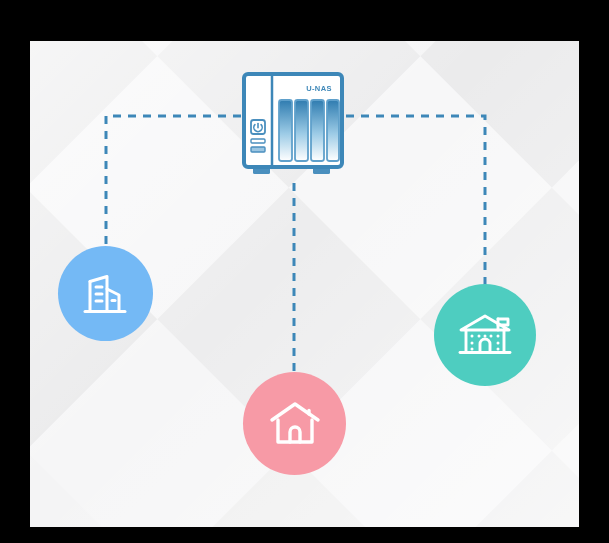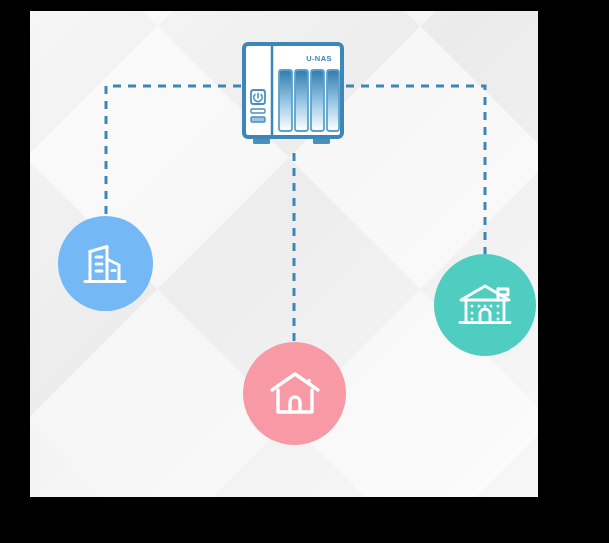--- a/index.html
+++ b/index.html
@@ -16,22 +16,22 @@
     position: relative;
     width: 609px;
     height: 543px;
     background: #000000;
   }
 
   
   #card {
     position: absolute;
     left: 30px;
-    top: 11px;
-    width: 508px;
+    top: 41px;
+    width: 549px;
     height: 486px;
     overflow: hidden;
     background: #f4f4f5;
   }
 
   
   .diamond-layer {
     position: absolute;
     left: -180px;
     top: -180px;

